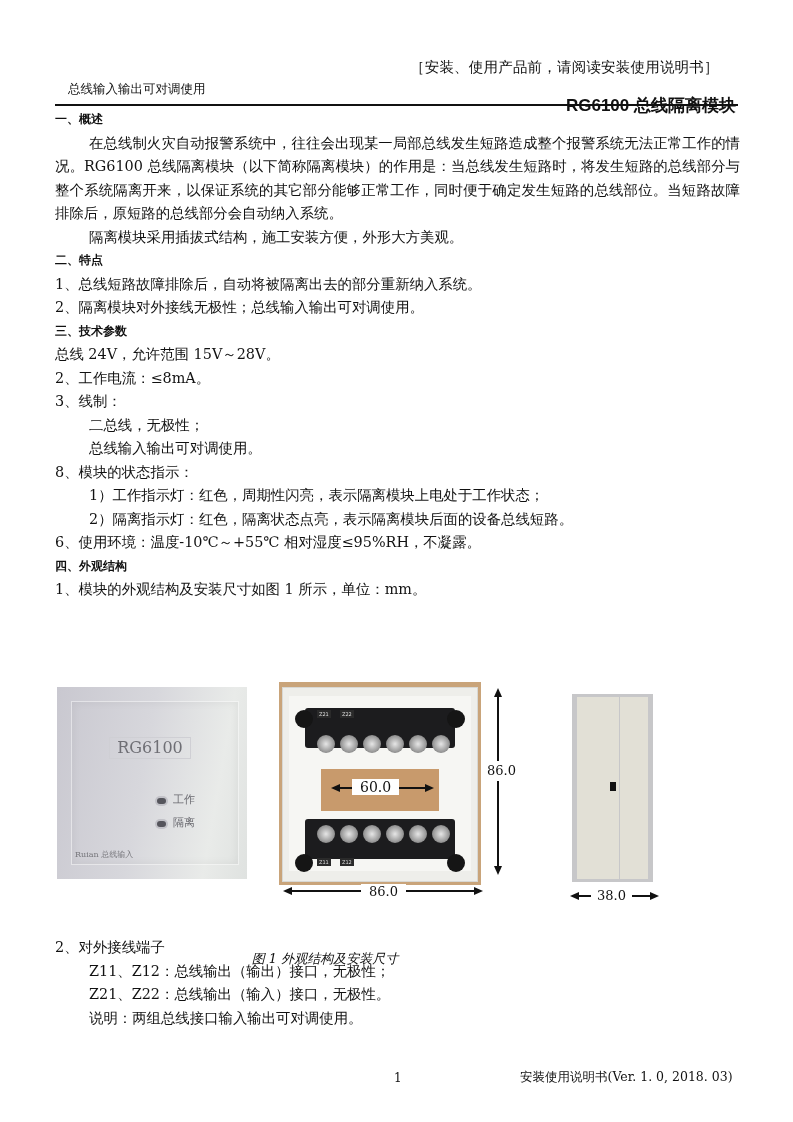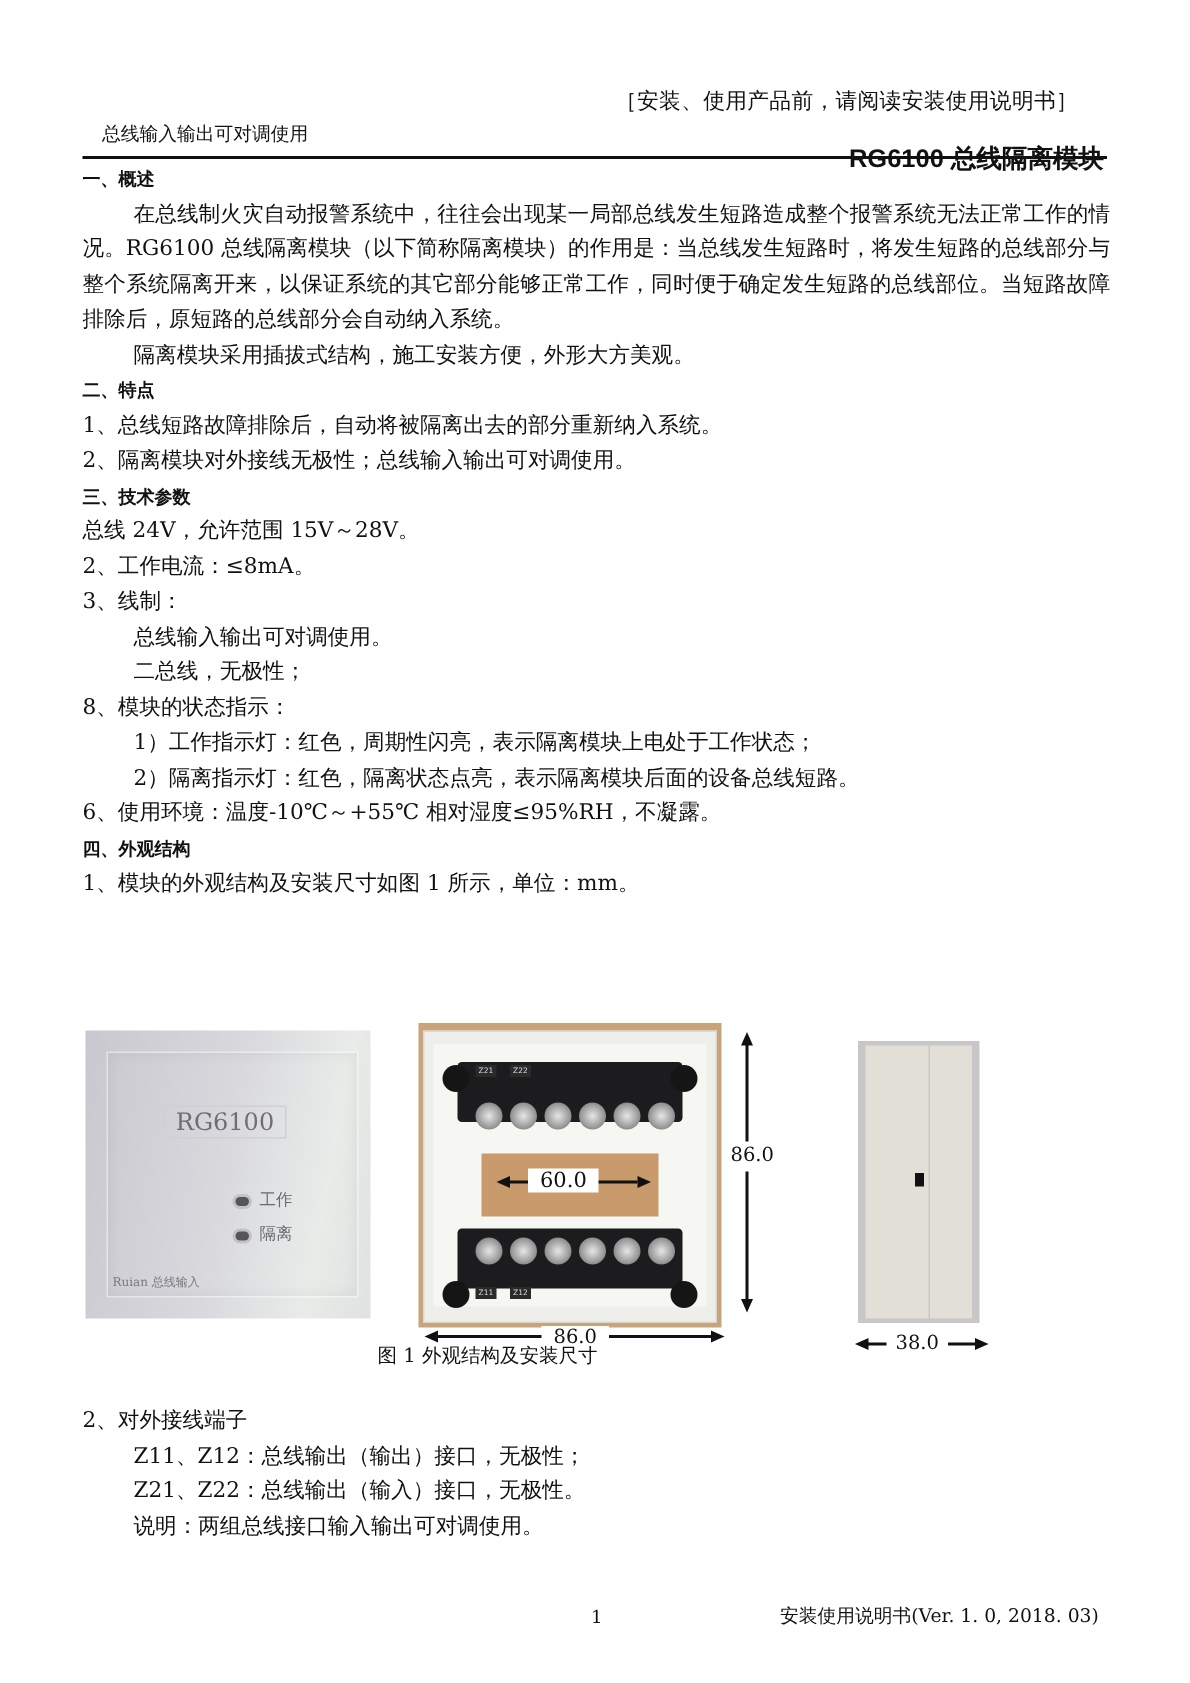--- a/index.html
+++ b/index.html
@@ -41,21 +41,21 @@
   .side .panel { position: absolute; top: 3px; bottom: 3px; background: #e2e0d6; }
   .side .latch { position: absolute; left: 38px; top: 88px; width: 6px; height: 9px; background: #111; }
   .dimlabel { position: absolute; font-size: 13px; background: #fff; padding: 0 6px; line-height: 16px; color: #111; white-space: nowrap; }
   .hline { position: absolute; height: 2px; background: #111; }
   .vline { position: absolute; width: 2px; background: #111; }
   .arr-l, .arr-r, .arr-u, .arr-d { position: absolute; width: 0; height: 0; }
   .arr-l { border-top: 4px solid transparent; border-bottom: 4px solid transparent; border-right: 9px solid #111; }
   .arr-r { border-top: 4px solid transparent; border-bottom: 4px solid transparent; border-left: 9px solid #111; }
   .arr-u { border-left: 4px solid transparent; border-right: 4px solid transparent; border-bottom: 9px solid #111; }
   .arr-d { border-left: 4px solid transparent; border-right: 4px solid transparent; border-top: 9px solid #111; }
-  .caption { left: 0; width: 650px; top: 895px; text-align: center; font-size: 13px; }
+  .caption { left: 0; width: 650px; top: 950px; text-align: center; font-size: 13px; font-style: italic; }
   .content2 { left: 55px; top: 936px; width: 685px; font-size: 14.4px; line-height: 23.5px; }
   .content2 p { margin: 0; }
   .pagenum { left: 394px; top: 1071px; font-size: 12px; }
   .footer { left: 520px; top: 1069px; font-size: 12.5px; white-space: nowrap; }
 </style>
 </head>
 <body>
 
 <div class="abs header-note">［安装、使用产品前，请阅读安装使用说明书］</div>
 <div class="abs company">总线输入输出可对调使用</div>
@@ -68,22 +68,22 @@
   <p class="ind1">隔离模块采用插拔式结构，施工安装方便，外形大方美观。</p>
 
   <p class="h">二、特点</p>
   <p>1、总线短路故障排除后，自动将被隔离出去的部分重新纳入系统。</p>
   <p>2、隔离模块对外接线无极性；总线输入输出可对调使用。</p>
 
   <p class="h">三、技术参数</p>
   <p>总线 24V，允许范围 15V～28V。</p>
   <p>2、工作电流：≤8mA。</p>
   <p>3、线制：</p>
+  <p class="pad1">二总线，无极性；</p>
   <p class="pad1">总线输入输出可对调使用。</p>
-  <p class="pad1">二总线，无极性；</p>
   <p>8、模块的状态指示：</p>
   <p class="pad1">1）工作指示灯：红色，周期性闪亮，表示隔离模块上电处于工作状态；</p>
   <p class="pad1">2）隔离指示灯：红色，隔离状态点亮，表示隔离模块后面的设备总线短路。</p>
   <p>6、使用环境：温度-10℃～+55℃ 相对湿度≤95%RH，不凝露。</p>
 
   <p class="h">四、外观结构</p>
   <p>1、模块的外观结构及安装尺寸如图 1 所示，单位：mm。</p>
 </div>
 
 <div class="photo front">

